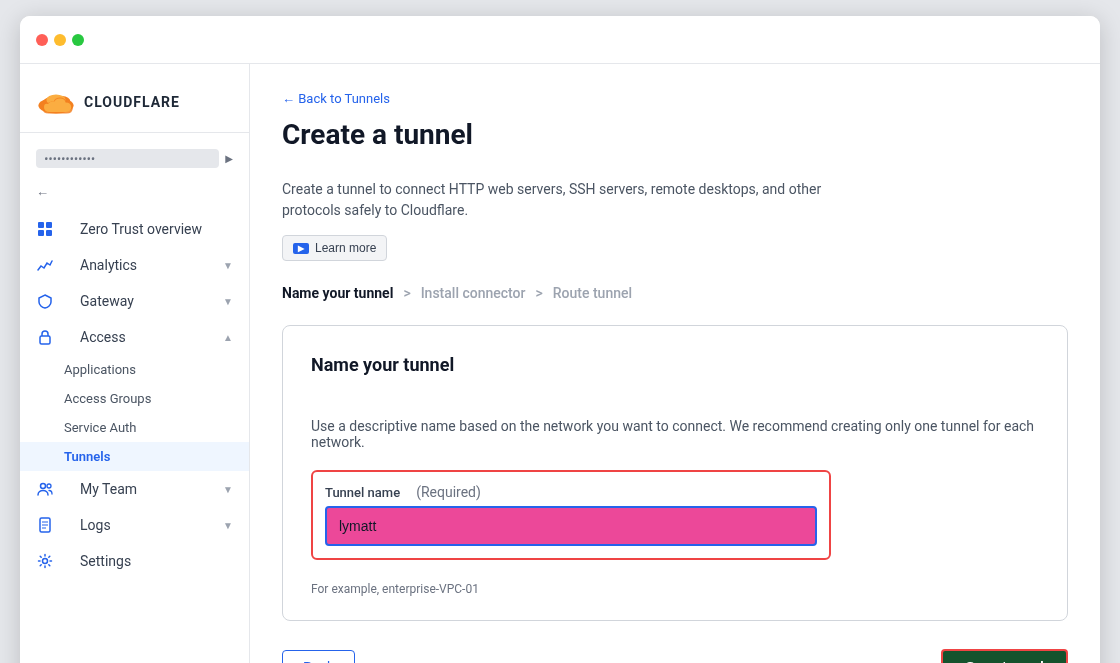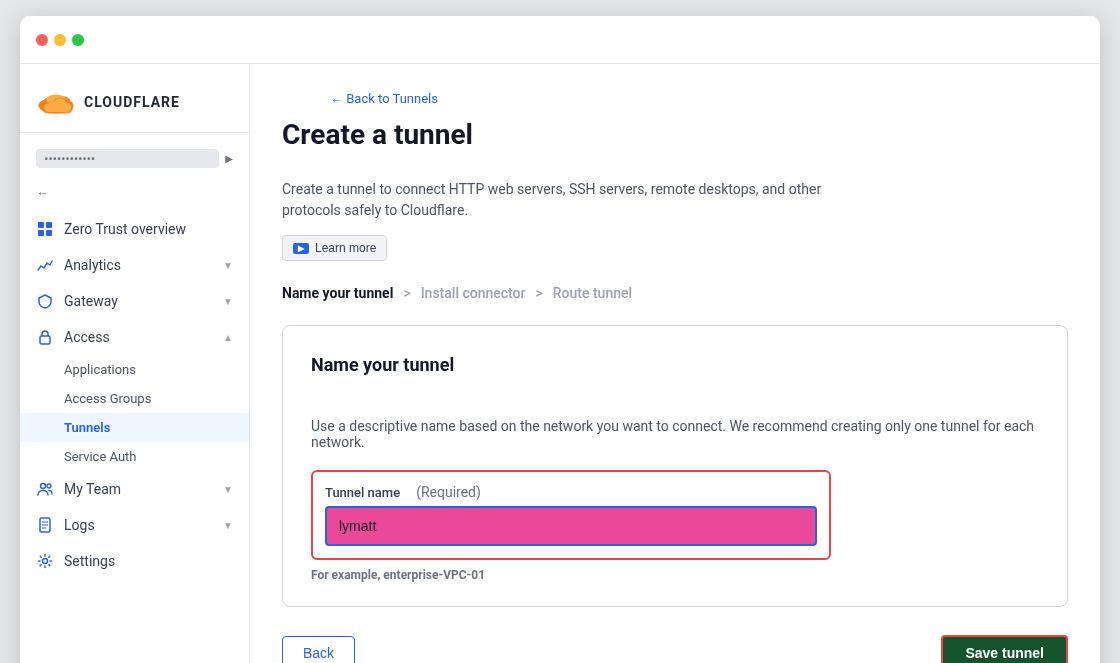--- a/index.html
+++ b/index.html
@@ -100,21 +100,21 @@
       display: flex;
       align-items: center;
       gap: 6px;
       padding: 4px 16px 12px;
       color: #6b7280;
       font-size: 13px;
     }
     .sidebar-nav-item {
       display: flex;
       align-items: center;
-      gap: 10px;
+      gap: 26px;
       padding: 9px 16px;
       font-size: 14px;
       color: #374151;
       cursor: pointer;
       border-radius: 0;
       position: relative;
     }
     .sidebar-nav-item .nav-icon {
       width: 18px;
       height: 18px;
@@ -152,21 +152,20 @@
     }
     .back-link {
       display: inline-flex;
       align-items: center;
       gap: 4px;
       color: #2563eb;
       font-size: 13px;
       text-decoration: none;
       margin-bottom: 12px;
       cursor: pointer;
-      margin-left: 48px;
     }
     .page-title {
       font-size: 28px;
       font-weight: 700;
       color: #111827;
       margin-bottom: 28px;
     }
     .page-description {
       font-size: 14px;
       color: #4b5563;
@@ -266,22 +265,21 @@
       border-radius: 4px;
       padding: 10px 12px;
       font-size: 14px;
       color: #111827;
       outline: none;
       background: #ec4899;
     }
     .field-hint {
       font-size: 12px;
       color: #6b7280;
-      margin-top: 8px;
-      font-weight: bold;
+      margin-top: 22px;
     }
 
     
     .form-actions {
       display: flex;
       justify-content: space-between;
       align-items: center;
       max-width: 860px;
     }
     .btn-back {
@@ -387,25 +385,25 @@
         <span>Access</span>
         <span class="chevron">▲</span>
       </div>
 
       <div class="sidebar-sub-item">
         <span>Applications</span>
       </div>
       <div class="sidebar-sub-item">
         <span>Access Groups</span>
       </div>
+      <div class="sidebar-sub-item">
+        <span>Service Auth</span>
+      </div>
       <div class="sidebar-sub-item active">
         <span>Tunnels</span>
-      </div>
-      <div class="sidebar-sub-item">
-        <span>Service Auth</span>
       </div>
 
       <div class="sidebar-nav-item">
         <span class="nav-icon">
           <svg width="16" height="16" viewBox="0 0 16 16" fill="none">
               <circle cx="6" cy="5" r="2.5" stroke="#2563eb" stroke-width="1.5" fill="none"></circle>
               <path d="M1 14 C1 11 3.5 9.5 6 9.5 C8.5 9.5 11 11 11 14" stroke="#2563eb" stroke-width="1.5" fill="none" stroke-linecap="round"></path>
               <circle cx="12" cy="5" r="2" stroke="#2563eb" stroke-width="1.3" fill="none"></circle>
               <path d="M12 9.5 C13.5 9.5 15 10.5 15 13" stroke="#2563eb" stroke-width="1.3" fill="none" stroke-linecap="round"></path>
             </svg>

